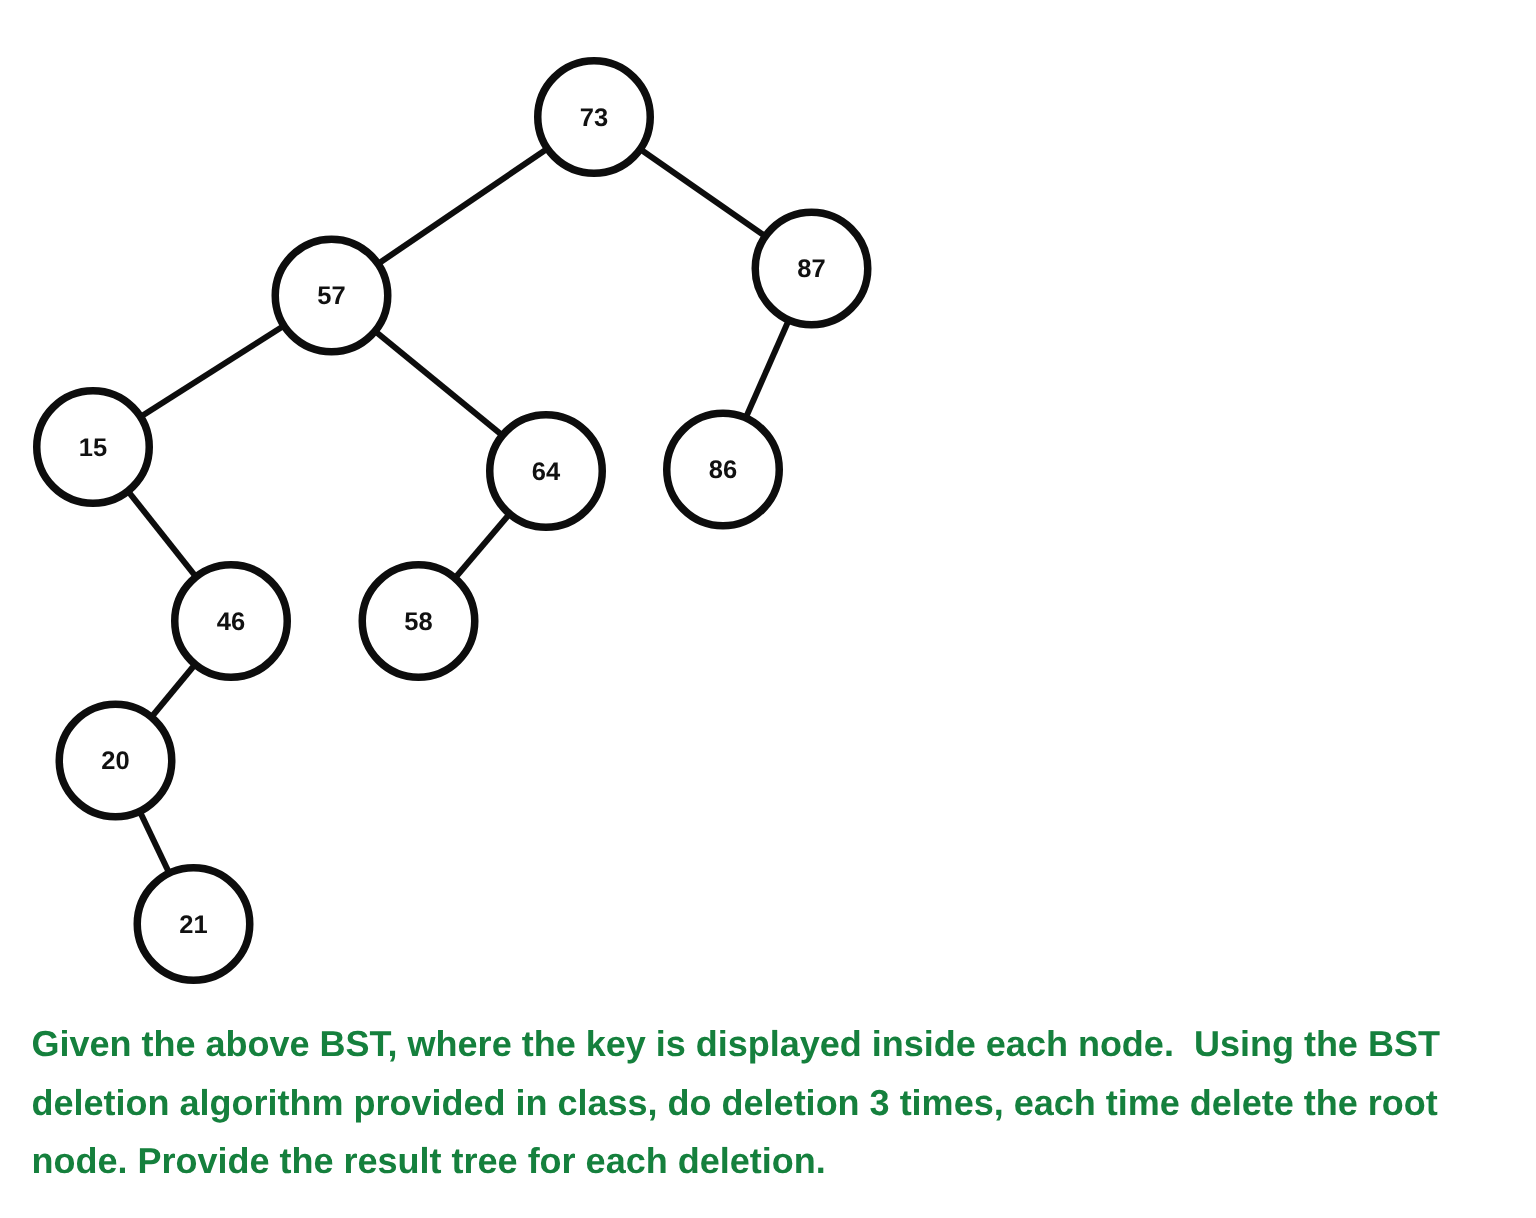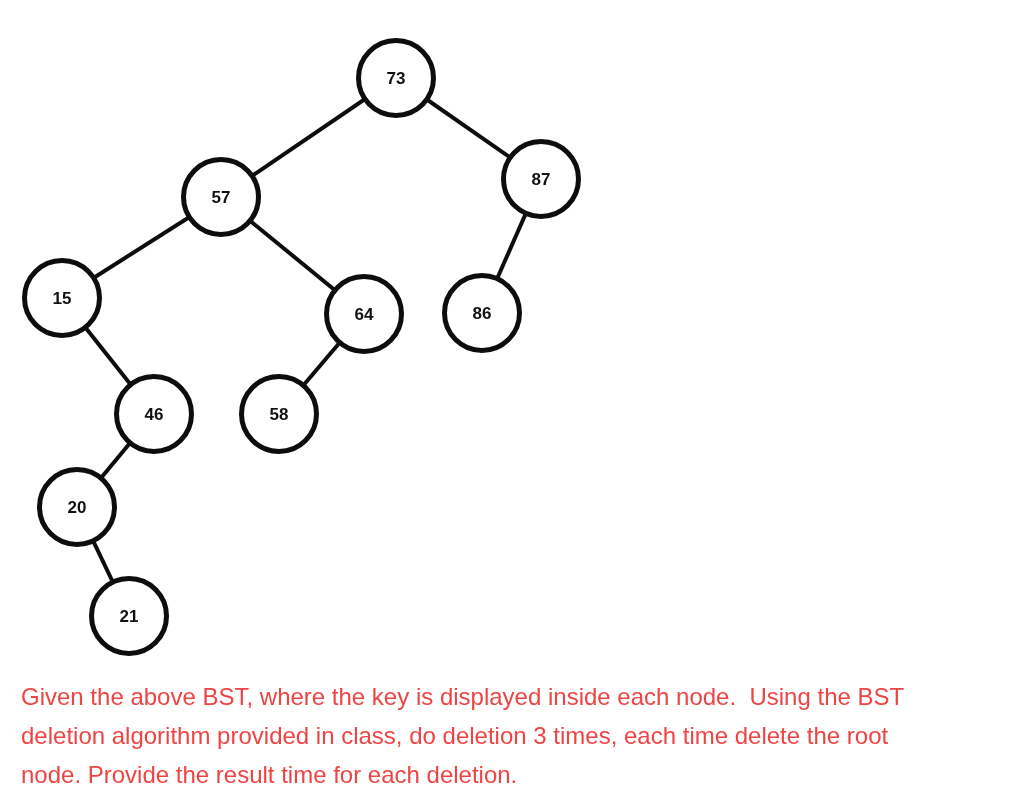--- a/index.html
+++ b/index.html
@@ -22,24 +22,24 @@
     left: 0;
     top: 0;
     width: 1024px;
     height: 660px;
   }
   .question {
     position: absolute;
     left: 21px;
     top: 677px;
     width: 990px;
-    color: #ef4444;
+    color: #15803d;
     font-size: 24px;
     line-height: 39px;
-    font-weight: 400;
+    font-weight: 700;
   }
   .question .line {
     white-space: pre;
   }
 </style>
 </head>
 <body>
 
 <div class="page">
 
@@ -91,16 +91,16 @@
       </g>
       <g>
         <circle cx="129" cy="616" r="37.5" fill="#ffffff" stroke="#0d0d0d" stroke-width="5"></circle>
         <text x="129" y="616" dy="0.35em" text-anchor="middle" fill="#111111" font-family="&quot;Liberation Sans&quot;, sans-serif" font-size="17" font-weight="bold">21</text>
       </g>
     </svg>
 
   <div class="question">
     <div class="line">Given the above BST, where the key is displayed inside each node.  Using the BST</div>
     <div class="line">deletion algorithm provided in class, do deletion 3 times, each time delete the root</div>
-    <div class="line">node. Provide the result time for each deletion.</div>
+    <div class="line">node. Provide the result tree for each deletion.</div>
   </div>
 
 </div>
 
 </body></html>

